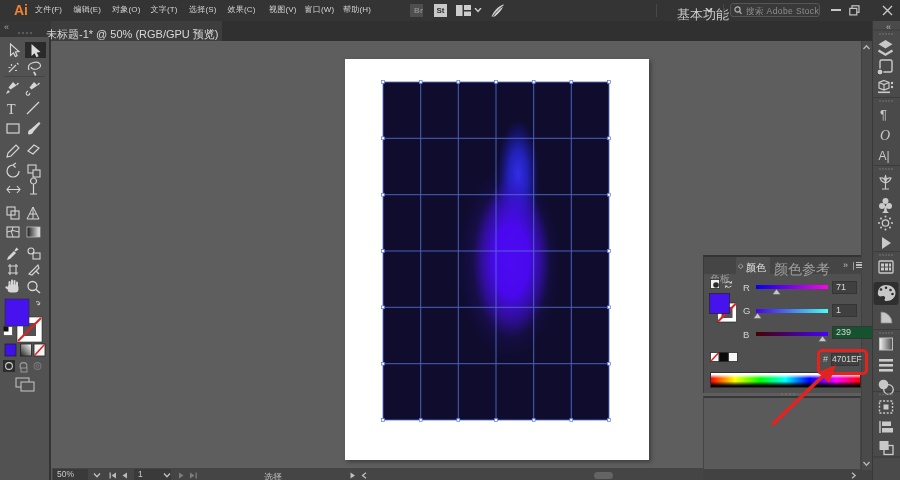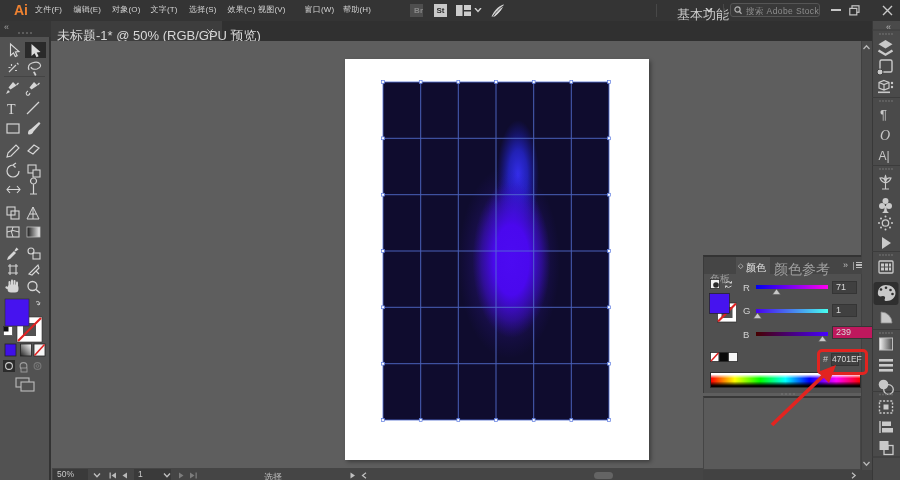--- a/index.html
+++ b/index.html
@@ -12,21 +12,21 @@
 
 <div class="abs" style="left:0;top:0;width:900px;height:21px;background:#343434;"></div>
 <div class="abs" style="left:14px;top:2px;font-size:14px;font-weight:bold;color:#ef8231;">Ai</div>
 <div class="abs" id="menus" style="left:0;top:3px;width:900px;height:14px;font-size:8px;line-height:14px;color:#d4d4d4;letter-spacing:0.2px;white-space:nowrap;">
   <span class="abs" style="left:35px;">文件(F)</span>
   <span class="abs" style="left:73.5px;">编辑(E)</span>
   <span class="abs" style="left:112px;">对象(O)</span>
   <span class="abs" style="left:150.5px;">文字(T)</span>
   <span class="abs" style="left:189px;">选择(S)</span>
   <span class="abs" style="left:227.5px;">效果(C)</span>
-  <span class="abs" style="left:258px;">视图(V)</span>
+  <span class="abs" style="left:269px;">视图(V)</span>
   <span class="abs" style="left:304.5px;">窗口(W)</span>
   <span class="abs" style="left:343px;">帮助(H)</span>
 </div>
 <div class="abs" style="left:410px;top:4px;width:13px;height:13px;background:#4e4e4e;color:#8a8a8a;font-size:8px;font-weight:bold;text-align:right;line-height:13px;">Br</div>
 <div class="abs" style="left:434px;top:4px;width:13px;height:13px;background:#c9c9c9;color:#2c2c2c;font-size:8px;font-weight:bold;text-align:center;line-height:13px;">St</div>
 <svg class="abs" style="left:456px;top:5px;" width="15" height="11" viewBox="0 0 15 11">
   <rect x="0" y="0" width="6.5" height="11" fill="#cdcdcd"></rect>
   <rect x="8" y="0" width="7" height="5" fill="#cdcdcd"></rect>
   <rect x="8" y="6.5" width="7" height="4.5" fill="#cdcdcd"></rect>
 </svg>
@@ -57,21 +57,21 @@
 </svg>
 <svg class="abs" style="left:882px;top:5px;" width="11" height="11" viewBox="0 0 11 11">
   <path d="M1 1 L10 10 M10 1 L1 10" stroke="#c9c9c9" stroke-width="1.4"></path>
 </svg>
 
 <div class="abs" style="left:0;top:21px;width:900px;height:20px;background:#303030;"></div>
 <div class="abs" style="left:0;top:21px;width:51px;height:20px;background:#363636;"></div>
 <div class="abs" style="left:4px;top:22px;font-size:9px;color:#a0a0a0;letter-spacing:-1px;">«</div>
 <div class="abs" style="left:18px;top:31.5px;width:14px;height:2px;background:repeating-linear-gradient(to right,#5c5c5c 0 2px,transparent 2px 4px);"></div>
 <div class="abs" style="left:51px;top:21px;width:171px;height:20px;background:#3d3d3d;"></div>
-<div class="abs" style="left:57px;top:27px;font-size:13px;color:#d8d8d8;">未标题-1* @ 50% (RGB/GPU 预览)</div>
+<div class="abs" style="left:46px;top:27px;font-size:11px;color:#d8d8d8;">未标题-1* @ 50% (RGB/GPU 预览)</div>
 <svg class="abs" style="left:206px;top:28px;" width="8" height="8" viewBox="0 0 8 8">
     <path d="M1.2 1.2 L6.8 6.8 M6.8 1.2 L1.2 6.8" stroke="#b0b0b0" stroke-width="1"></path>
   </svg>
 <div class="abs" style="left:886px;top:22px;font-size:9px;color:#b5b5b5;letter-spacing:-1px;z-index:40;">«</div>
 
 <div class="abs" style="left:0;top:37px;width:51px;height:443px;background:#525252;border-right:2px solid #333333;"></div>
 <svg class="abs" style="left:0;top:41px;" width="49" height="439" viewBox="0 0 49 439">
   <defs>
     <linearGradient id="tbgrad" x1="0" y1="0" x2="1" y2="0">
       <stop offset="0" stop-color="#1a1a1a"></stop>
@@ -322,21 +322,21 @@
   <svg class="abs" style="left:48.5px;top:56px;" width="9" height="6" viewBox="0 0 9 6">
       <path d="M4.5 0 L8.5 5.5 L0.5 5.5 Z" fill="#c8c8c8" stroke="#555" stroke-width="0.5"></path>
     </svg>
   <div class="abs" style="left:128px;top:47px;width:25px;height:13px;background:#404040;border:1px solid #353535;color:#d8d8d8;font-size:9px;line-height:11px;padding-left:3px;">1</div>
 
   <div class="abs" style="left:39px;top:71.5px;font-size:9.5px;color:#d2d2d2;">B</div>
   <div class="abs" style="left:52px;top:74.5px;width:72px;height:4px;background:linear-gradient(to right,#470100,#4701ff);"></div>
   <svg class="abs" style="left:114px;top:78.5px;" width="9" height="6" viewBox="0 0 9 6">
       <path d="M4.5 0 L8.5 5.5 L0.5 5.5 Z" fill="#c8c8c8" stroke="#555" stroke-width="0.5"></path>
     </svg>
-  <div class="abs" style="left:128px;top:69px;width:42px;height:13px;background:#be185d;border:1px solid #353535;color:#d8d8d8;font-size:9px;line-height:11px;padding-left:3px;">239</div>
+  <div class="abs" style="left:128px;top:69px;width:42px;height:13px;background:#14532d;border:1px solid #353535;color:#d8d8d8;font-size:9px;line-height:11px;padding-left:3px;">239</div>
 
   <svg class="abs" style="left:5.5px;top:95px;" width="28" height="10" viewBox="0 0 28 10">
     <rect x="0.4" y="0.4" width="8.6" height="9.2" fill="#ffffff" stroke="#2a2a2a" stroke-width="0.8"></rect>
     <line x1="0.8" y1="9.2" x2="8.6" y2="0.8" stroke="#dd2222" stroke-width="1.5"></line>
     <rect x="9.2" y="0.4" width="9" height="9.2" fill="#0a0a0a" stroke="#2a2a2a" stroke-width="0.8"></rect>
     <rect x="18.4" y="0.4" width="9" height="9.2" fill="#f7f7f7" stroke="#2a2a2a" stroke-width="0.8"></rect>
   </svg>
   <div class="abs" style="left:119px;top:97px;font-size:9px;color:#c8c8c8;">#</div>
   <div class="abs" style="left:127px;top:95.5px;width:28px;height:13px;background:#404040;border:1px solid #353535;color:#d8d8d8;font-size:8.5px;line-height:11px;text-align:center;">4701EF</div>
 

